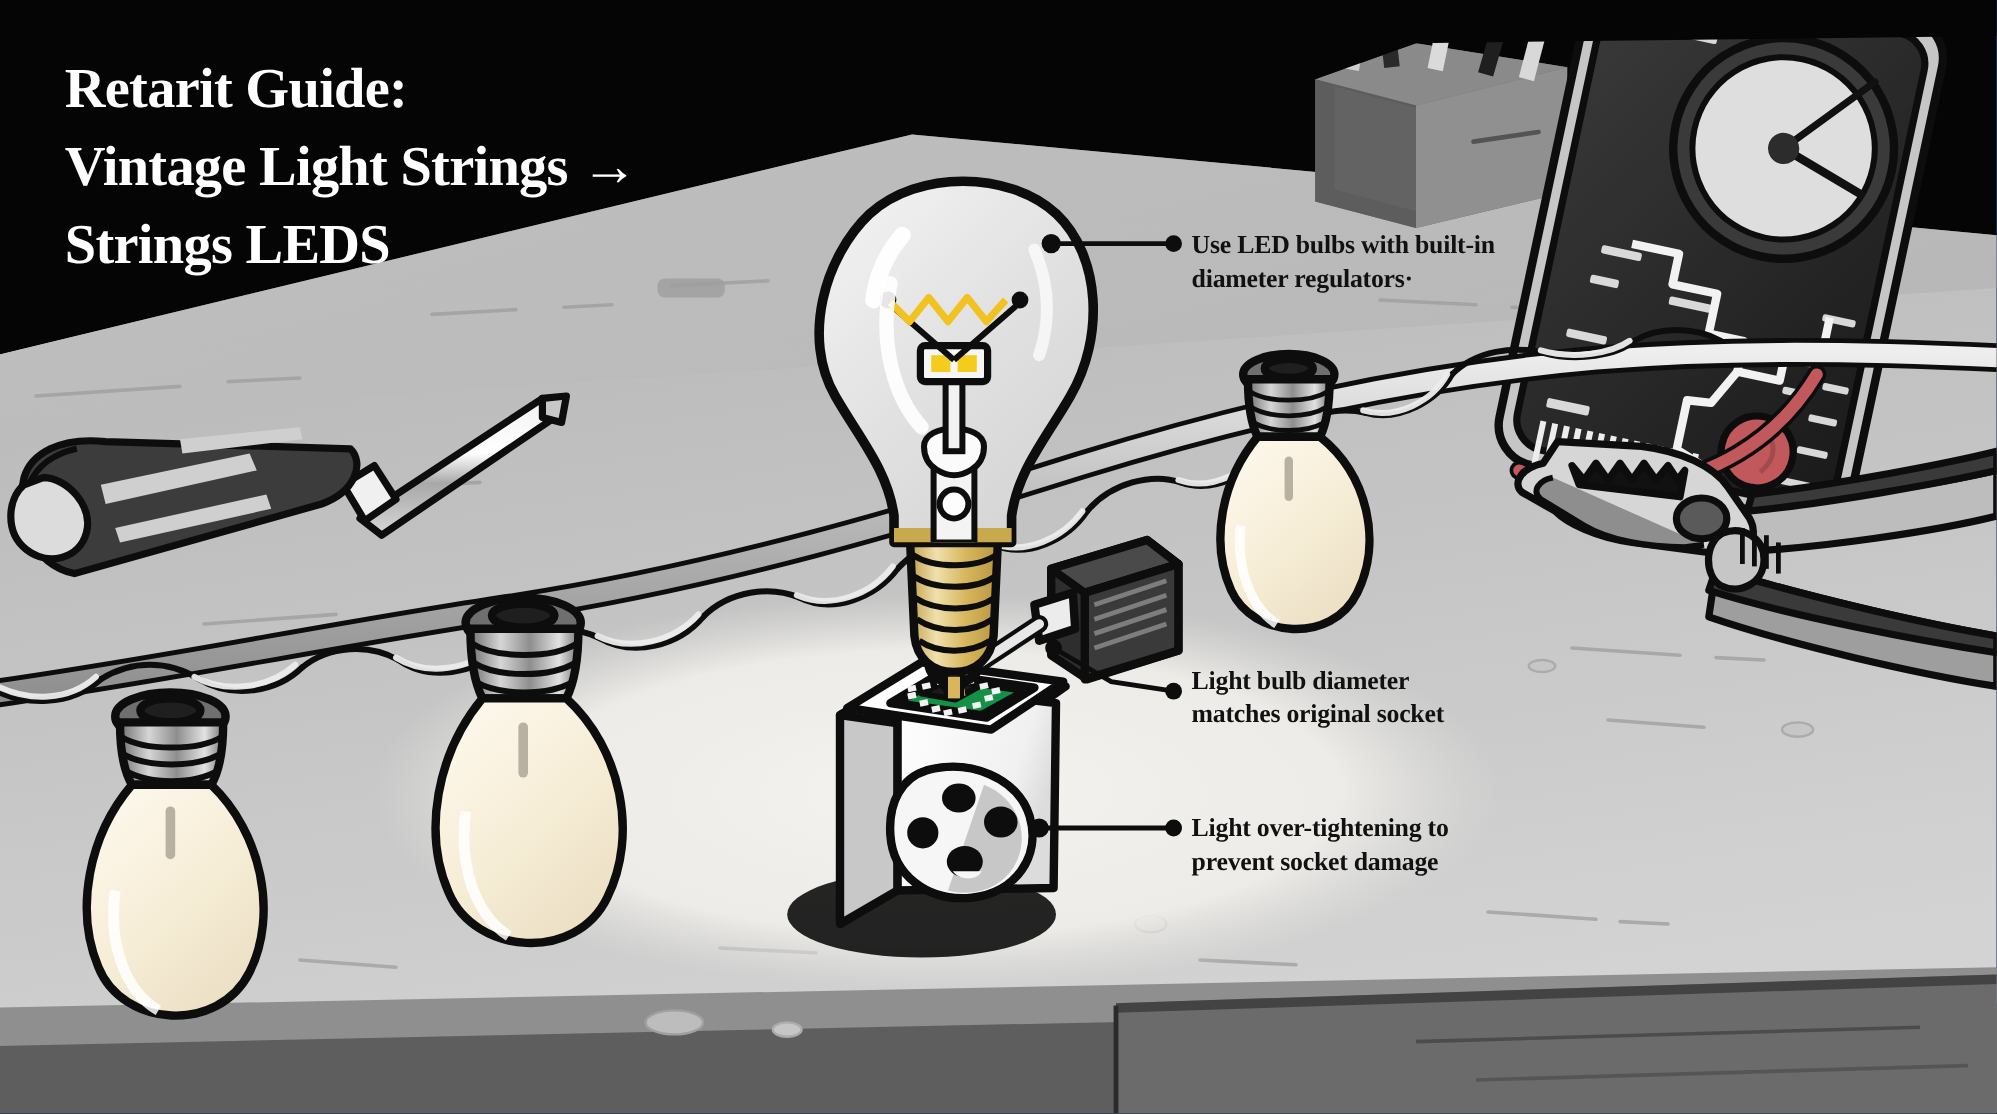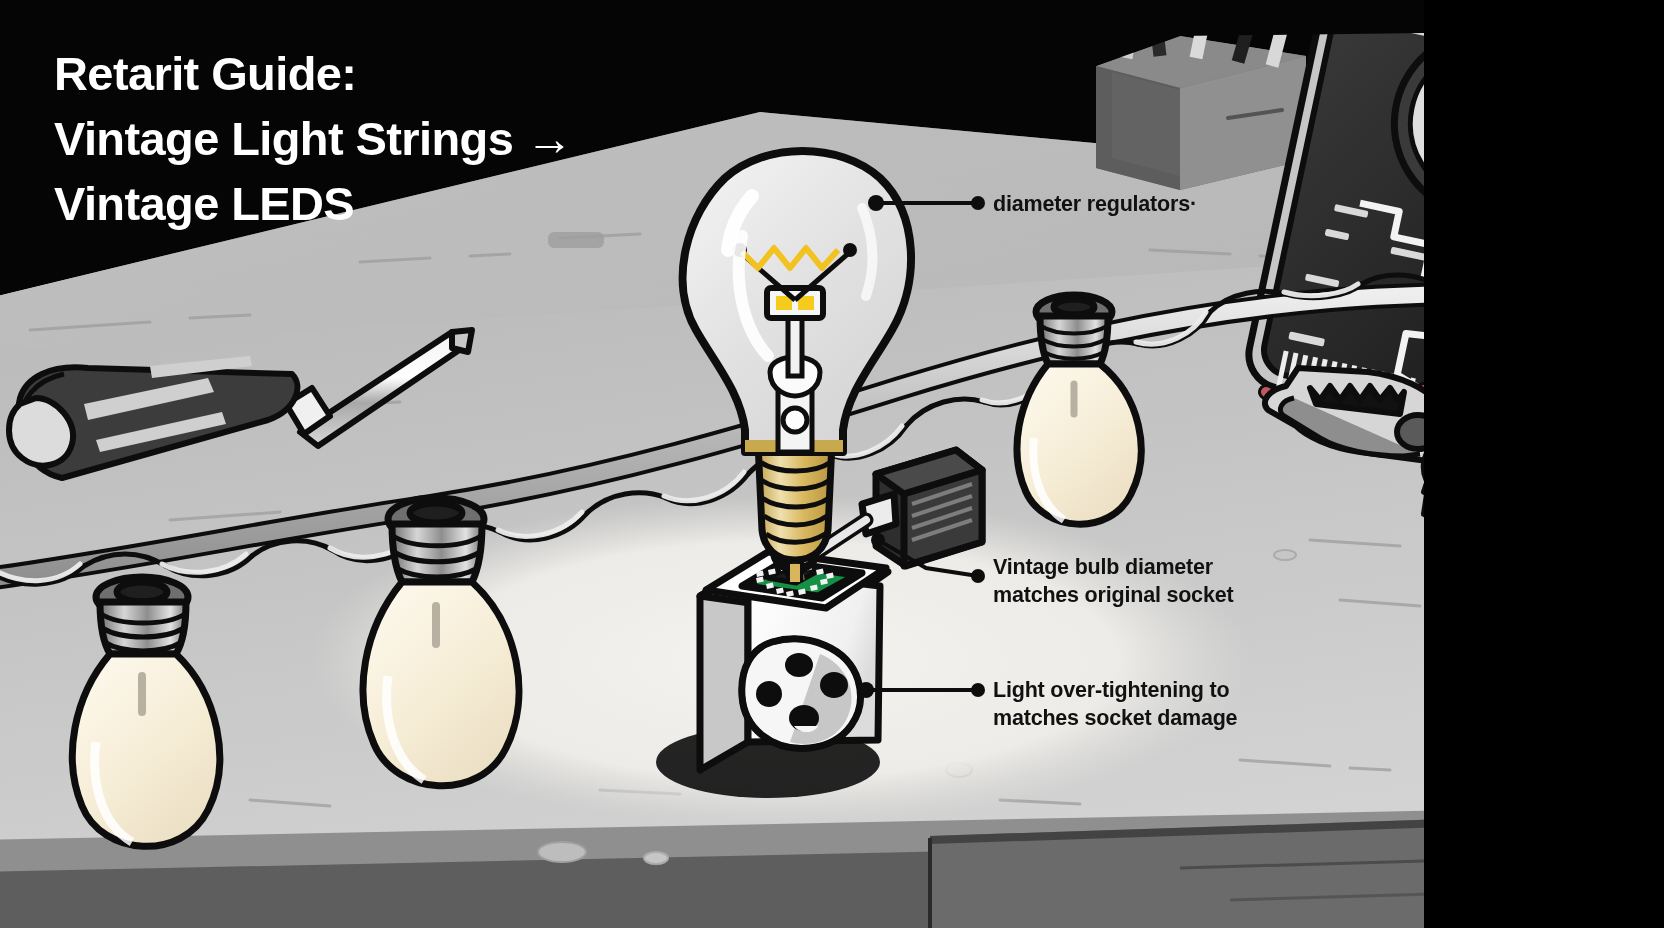--- a/index.html
+++ b/index.html
@@ -1,17 +1,17 @@
 <!DOCTYPE html>
 <html><head>
 <meta charset="utf-8">
 <style>
   html,body{margin:0;padding:0;background:#000;}
-  #stage{position:relative;width:1424px;height:928px;overflow:hidden;
-         font-family:Liberation Sans, sans-serif;background:#3b82f6;}
+  #stage{position:relative;width:1664px;height:928px;overflow:hidden;
+         font-family:Liberation Serif, serif;background:#3b82f6;}
   #stage svg.scene{position:absolute;left:0;top:0;width:1664px;height:928px;}
   .ttl{position:absolute;left:54px;top:42px;width:700px;color:#fff;
        font-weight:bold;font-size:47px;line-height:1.38;letter-spacing:-0.6px;}
   .ttl div{white-space:nowrap;}
   .anno{position:absolute;color:#111;font-weight:bold;font-size:21.5px;
         line-height:1.32;letter-spacing:-0.2px;}
   .anno div{white-space:nowrap;}
   #a1{left:993px;top:190px;}
   #a2{left:993px;top:553px;}
   #a3{left:993px;top:676px;}
@@ -492,28 +492,29 @@
 
       <path d="M0 0 L1664 0 L1664 4 L760 112 L-20 300 L-20 0 Z" fill="#050505" opacity="0"></path>
       <path d="M-20 -10 L1100 -10 L1100 10 L770 106 L-20 300 Z" fill="#050505"></path>
       <path d="M1090 -10 L1664 -10 L1664 30 L1180 36 L1096 66 Z" fill="#050505"></path>
     </g>
   </svg>
 
   <div class="ttl">
     <div>Retarit Guide:</div>
     <div>Vintage Light Strings →</div>
-    <div>Vintage LEDS</div>
+    <div>Strings LEDS</div>
   </div>
 
   <div class="anno" id="a1">
+    <div>Use LED bulbs with built-in</div>
     <div>diameter regulators·</div>
   </div>
   <div class="anno" id="a2">
-    <div>Vintage bulb diameter</div>
+    <div>Light bulb diameter</div>
     <div>matches original socket</div>
   </div>
   <div class="anno" id="a3">
     <div>Light over-tightening to</div>
-    <div>matches socket damage</div>
+    <div>prevent socket damage</div>
   </div>
 
 </div>
 
 </body></html>

